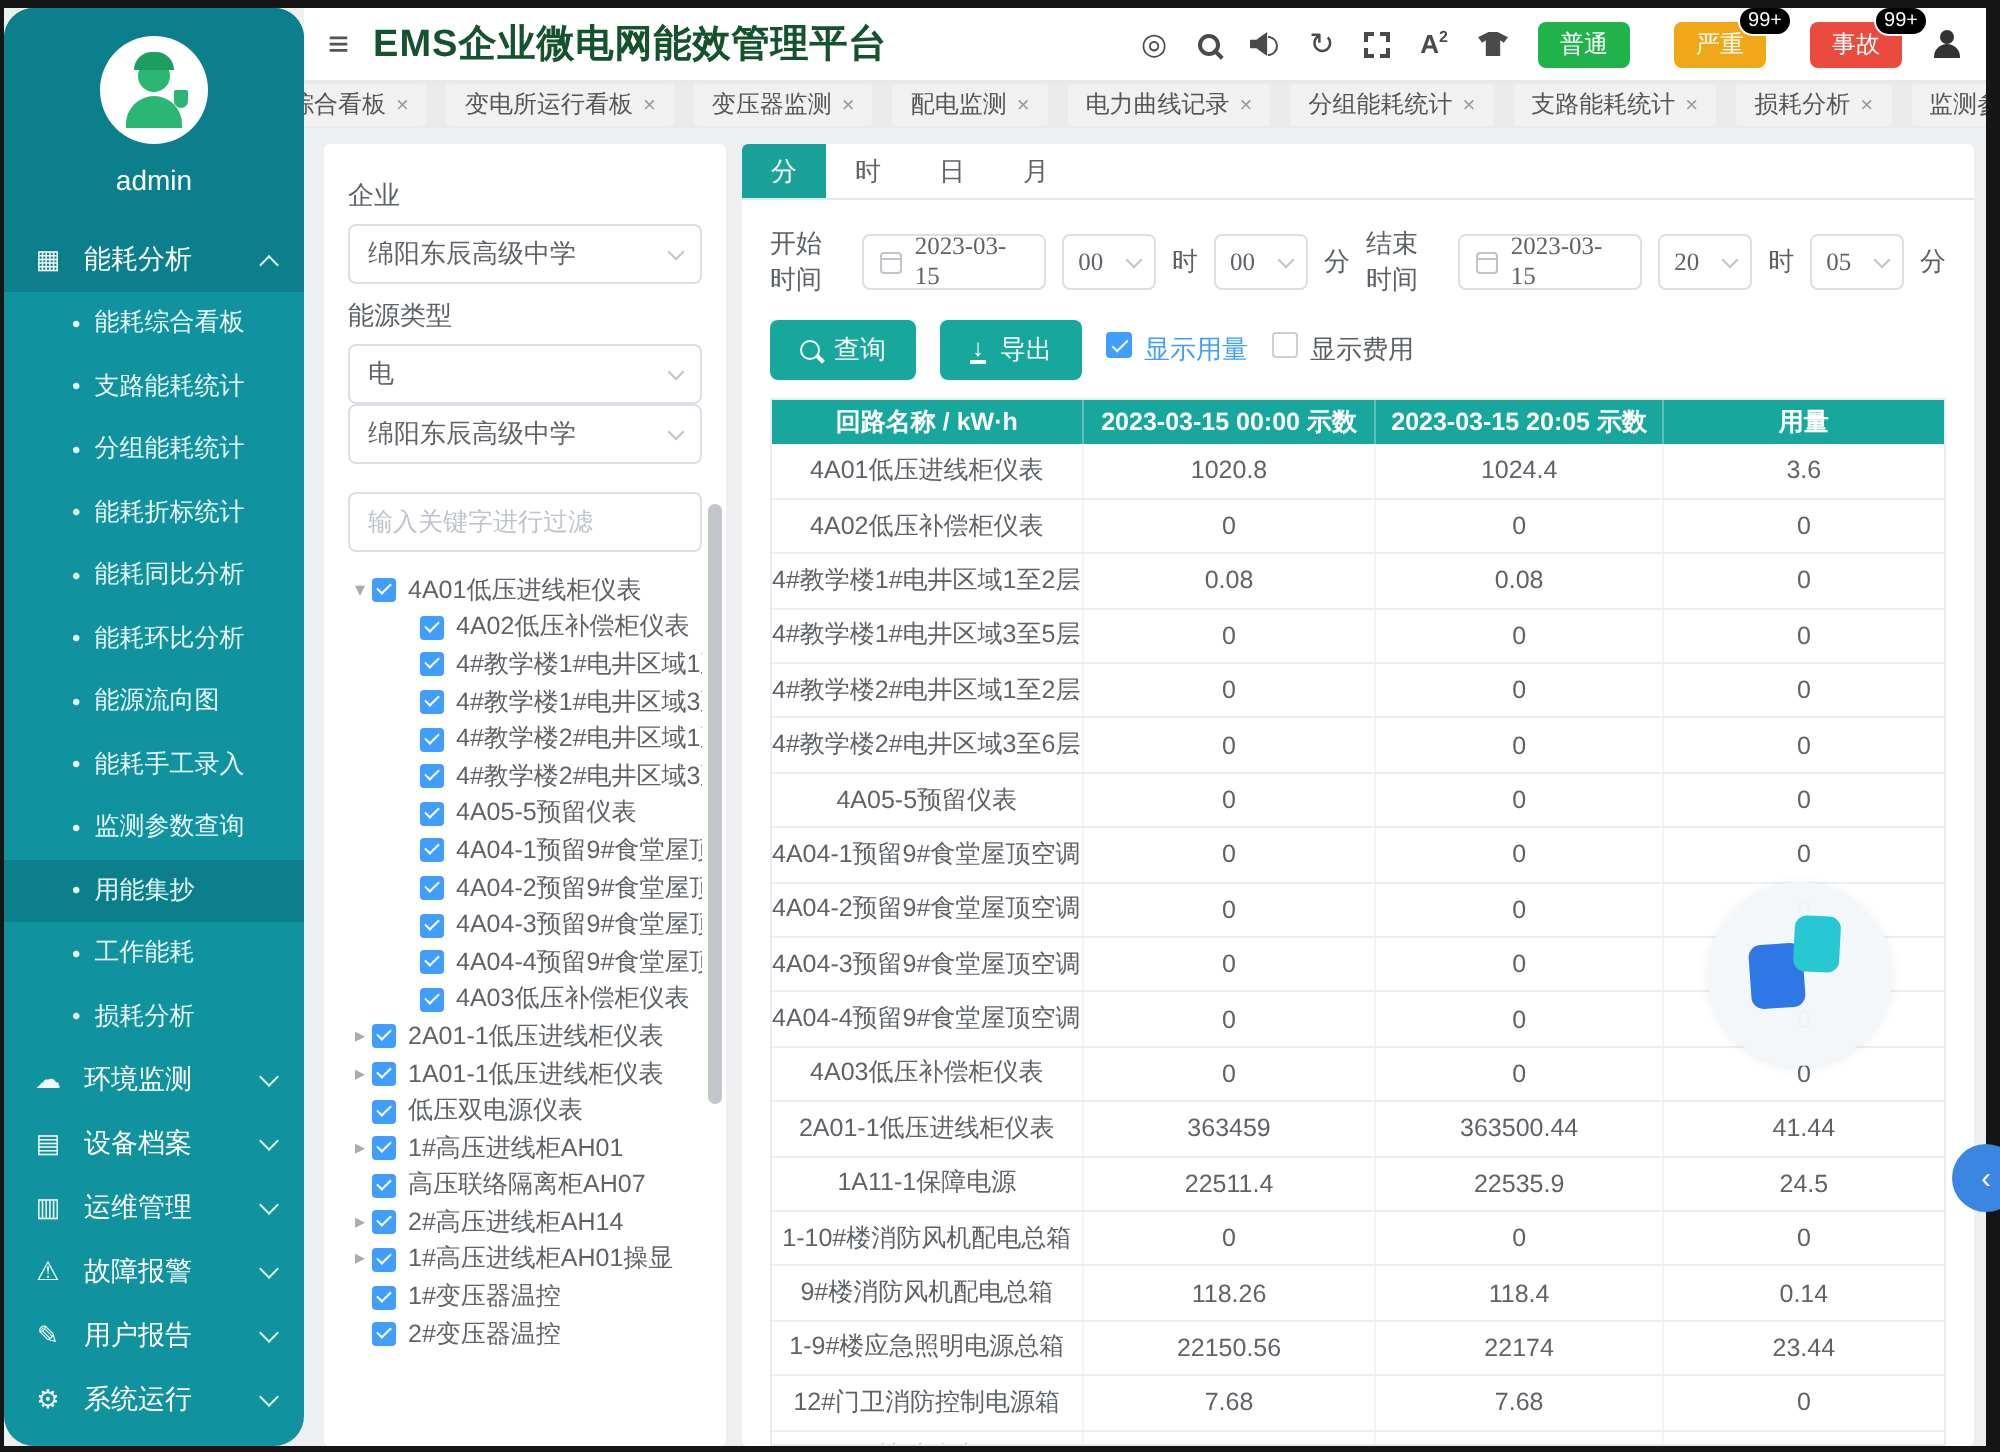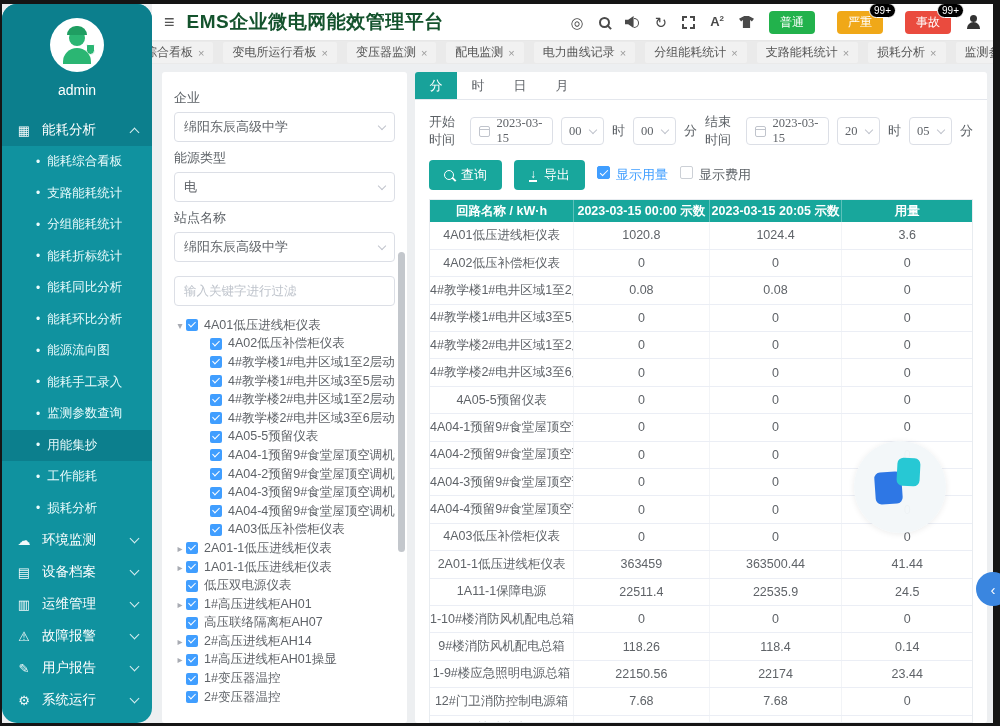--- a/index.html
+++ b/index.html
@@ -61,21 +61,21 @@
   .tabstrip{height:23px;background:#eaeaea;display:flex;align-items:center;gap:10px;overflow:hidden;flex-shrink:0;padding-right:4px;}
   .page-tab{display:flex;align-items:center;gap:5px;font-size:12px;color:#555;background:#f1f1f1;padding:2px 9px;white-space:nowrap;cursor:pointer;border-radius:2px;}
   .page-tab:first-child{margin-left:-16px;}
   .page-tab .x{color:#9a9a9a;font-size:11px;}
 
   
   .content{flex:1;display:flex;gap:8px;padding:8px 6px 0 10px;min-height:0;}
   .card{background:#fff;border-radius:3px;}
 
   
-  .left-panel{width:245px;flex-shrink:0;padding:10px 12px 0;position:relative;overflow:hidden;}
+  .left-panel{width:201px;flex-shrink:0;padding:10px 12px 0;position:relative;overflow:hidden;}
   .f-label{font-size:13px;color:#5c6166;margin:7px 0 5px;}
   .select-box{height:30px;border:1px solid #dcdfe6;border-radius:4px;display:flex;align-items:center;padding:0 9px;font-size:13px;color:#5f6368;cursor:pointer;}
   .select-box .val{flex:1;white-space:nowrap;overflow:hidden;}
   .sel-chev{width:6px;height:6px;border-right:1.3px solid #c0c4cc;border-bottom:1.3px solid #c0c4cc;transform:rotate(45deg);margin-top:-3px;flex-shrink:0;}
   .kw-input{margin-top:14px;width:100%;height:30px;border:1px solid #dcdfe6;border-radius:4px;padding:0 9px;font-size:12.5px;color:#333;font-family:inherit;}
   .kw-input::placeholder{color:#bfc4cc;}
   .check-row{margin-top:12px;display:flex;align-items:center;gap:20px;font-size:13px;color:#5c6166;}
   .ckb{width:13px;height:13px;border-radius:2px;flex-shrink:0;display:inline-block;position:relative;cursor:pointer;}
   .ckb.on{background:#409eff;border:1px solid #409eff;}
   .ckb.on::after{content:"";position:absolute;left:4px;top:1px;width:3px;height:7px;border-right:1.5px solid #fff;border-bottom:1.5px solid #fff;transform:rotate(45deg);}
@@ -294,21 +294,20 @@
         <div class="f-label">企业</div>
         <div class="select-box">
           <span class="val">绵阳东辰高级中学</span>
           <span class="sel-chev"></span>
         </div>
         <div class="f-label">能源类型</div>
         <div class="select-box">
           <span class="val">电</span>
           <span class="sel-chev"></span>
         </div>
-        <div class="f-label">站点名称</div>
         <div class="select-box">
           <span class="val">绵阳东辰高级中学</span>
           <span class="sel-chev"></span>
         </div>
         <input class="kw-input" placeholder="输入关键字进行过滤" style="">
         <div class="tree" id="tree">
             <div class="tree-item">
               <span class="caret">▾</span>
               <span class="tckb"></span>
               <span class="tlabel">4A01低压进线柜仪表</span>

